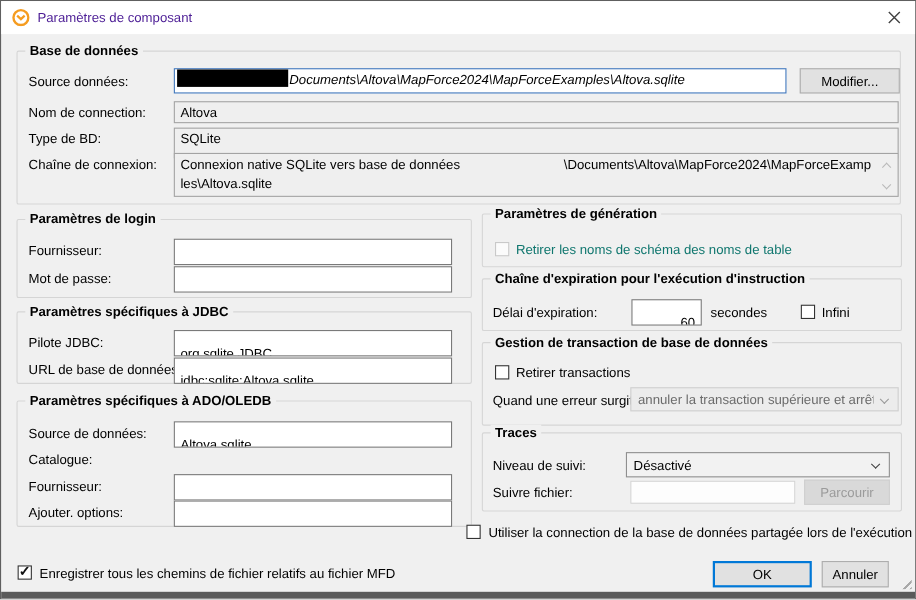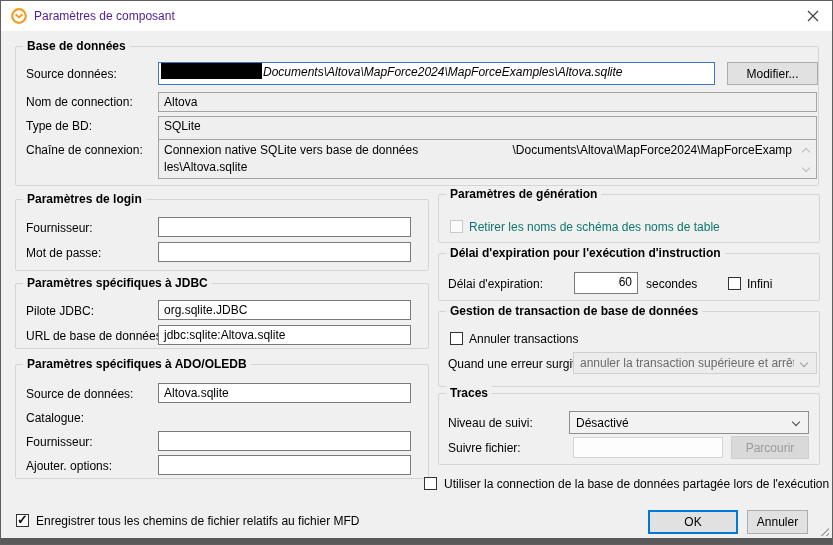--- a/index.html
+++ b/index.html
@@ -18,21 +18,21 @@
   .app-icon { position:absolute; left:10px; top:7px; width:16px; height:16px; }
   .dlg-title { position:absolute; left:33px; top:8px; font-size:12px; color:#4c1d95; }
   .close-btn { position:absolute; right:9px; top:6px; width:20px; height:18px; display:flex; align-items:center; justify-content:center; cursor:pointer; }
   
   .grp { position:absolute; border:1px solid #d5d5d5; border-radius:2px; }
   .grp-lbl { position:absolute; height:14px; line-height:14px; background:var(--dialog-bg,#f0f0f0); padding:0 4px; white-space:nowrap;font-weight:bold; }
   
   .lbl { position:absolute; height:20px; line-height:20px; white-space:nowrap; }
   .lbl.dis { color:#0f766e; }
   
-  .tb { position:absolute; background:#fff; border:1px solid #7a7a7a; line-height:18px; padding:0 5px; white-space:nowrap; overflow:hidden; }
+  .tb { position:absolute; background:#fff; border:1px solid #7a7a7a; line-height:18px; padding:11px 5px; white-space:nowrap; overflow:hidden; }
   .tb-ro { position:absolute; background:#efefef; border:1px solid #a3a3a3; line-height:18px; padding:0 5px; white-space:nowrap; overflow:hidden; }
   .tb-dis { position:absolute; background:#fdfdfd; border:1px solid #d4d4d4; }
   .tb-focus { border:1px solid var(--focus-border,#3f76bb); display:flex; padding:0 2px;font-style:italic; }
   .redact { width:101px; height:16px; background:#000; flex:none; margin-right:1px; }
   .tb-focus .pathtext { white-space:nowrap; overflow:hidden; line-height:18px; }
   .num { text-align:right; }
   
   .tb-multi { position:absolute; background:#efefef; border:1px solid #a3a3a3; padding:2px 24px 2px 5px; line-height:17px; }
   .cs-line1 { display:flex; justify-content:space-between; white-space:nowrap; }
   .scroll-arrows { position:absolute; right:4px; top:0; height:100%; width:14px; }
@@ -166,31 +166,31 @@
   <div class="tb" id="f-four"></div>
   <div class="lbl" id="l-ajout">Ajouter. options:</div>
   <div class="tb" id="f-ajout"></div>
 
   <div class="grp" id="g-gen"></div>
   <div class="grp-lbl" id="gl-gen">Paramètres de génération</div>
   <span class="cb dis" id="cb-schema"></span>
   <div class="lbl dis" id="cl-schema">Retirer les noms de schéma des noms de table</div>
 
   <div class="grp" id="g-timeout"></div>
-  <div class="grp-lbl" id="gl-timeout">Délai d'expiration pour l'exécution d'instruction</div>
+  <div class="grp-lbl" id="gl-timeout">Chaîne d'expiration pour l'exécution d'instruction</div>
   <div class="lbl" id="l-delai">Délai d'expiration:</div>
   <div class="tb num" id="f-delai">60</div>
   <div class="lbl" id="t-sec">secondes</div>
   <span class="cb" id="cb-infini"></span>
   <div class="lbl" id="cl-infini">Infini</div>
 
   <div class="grp" id="g-trans"></div>
   <div class="grp-lbl" id="gl-trans">Gestion de transaction de base de données</div>
   <span class="cb" id="cb-trans"></span>
-  <div class="lbl" id="cl-trans">Annuler transactions</div>
+  <div class="lbl" id="cl-trans">Retirer transactions</div>
   <div class="lbl" id="l-err">Quand une erreur surgit:</div>
   <div class="dd dis" id="dd-err">
     <span class="dd-text">annuler la transaction supérieure et arrête</span>
     <span class="chev"></span>
   </div>
 
   <div class="grp" id="g-traces"></div>
   <div class="grp-lbl" id="gl-traces">Traces</div>
   <div class="lbl" id="l-niveau">Niveau de suivi:</div>
   <div class="dd" id="dd-niveau">

